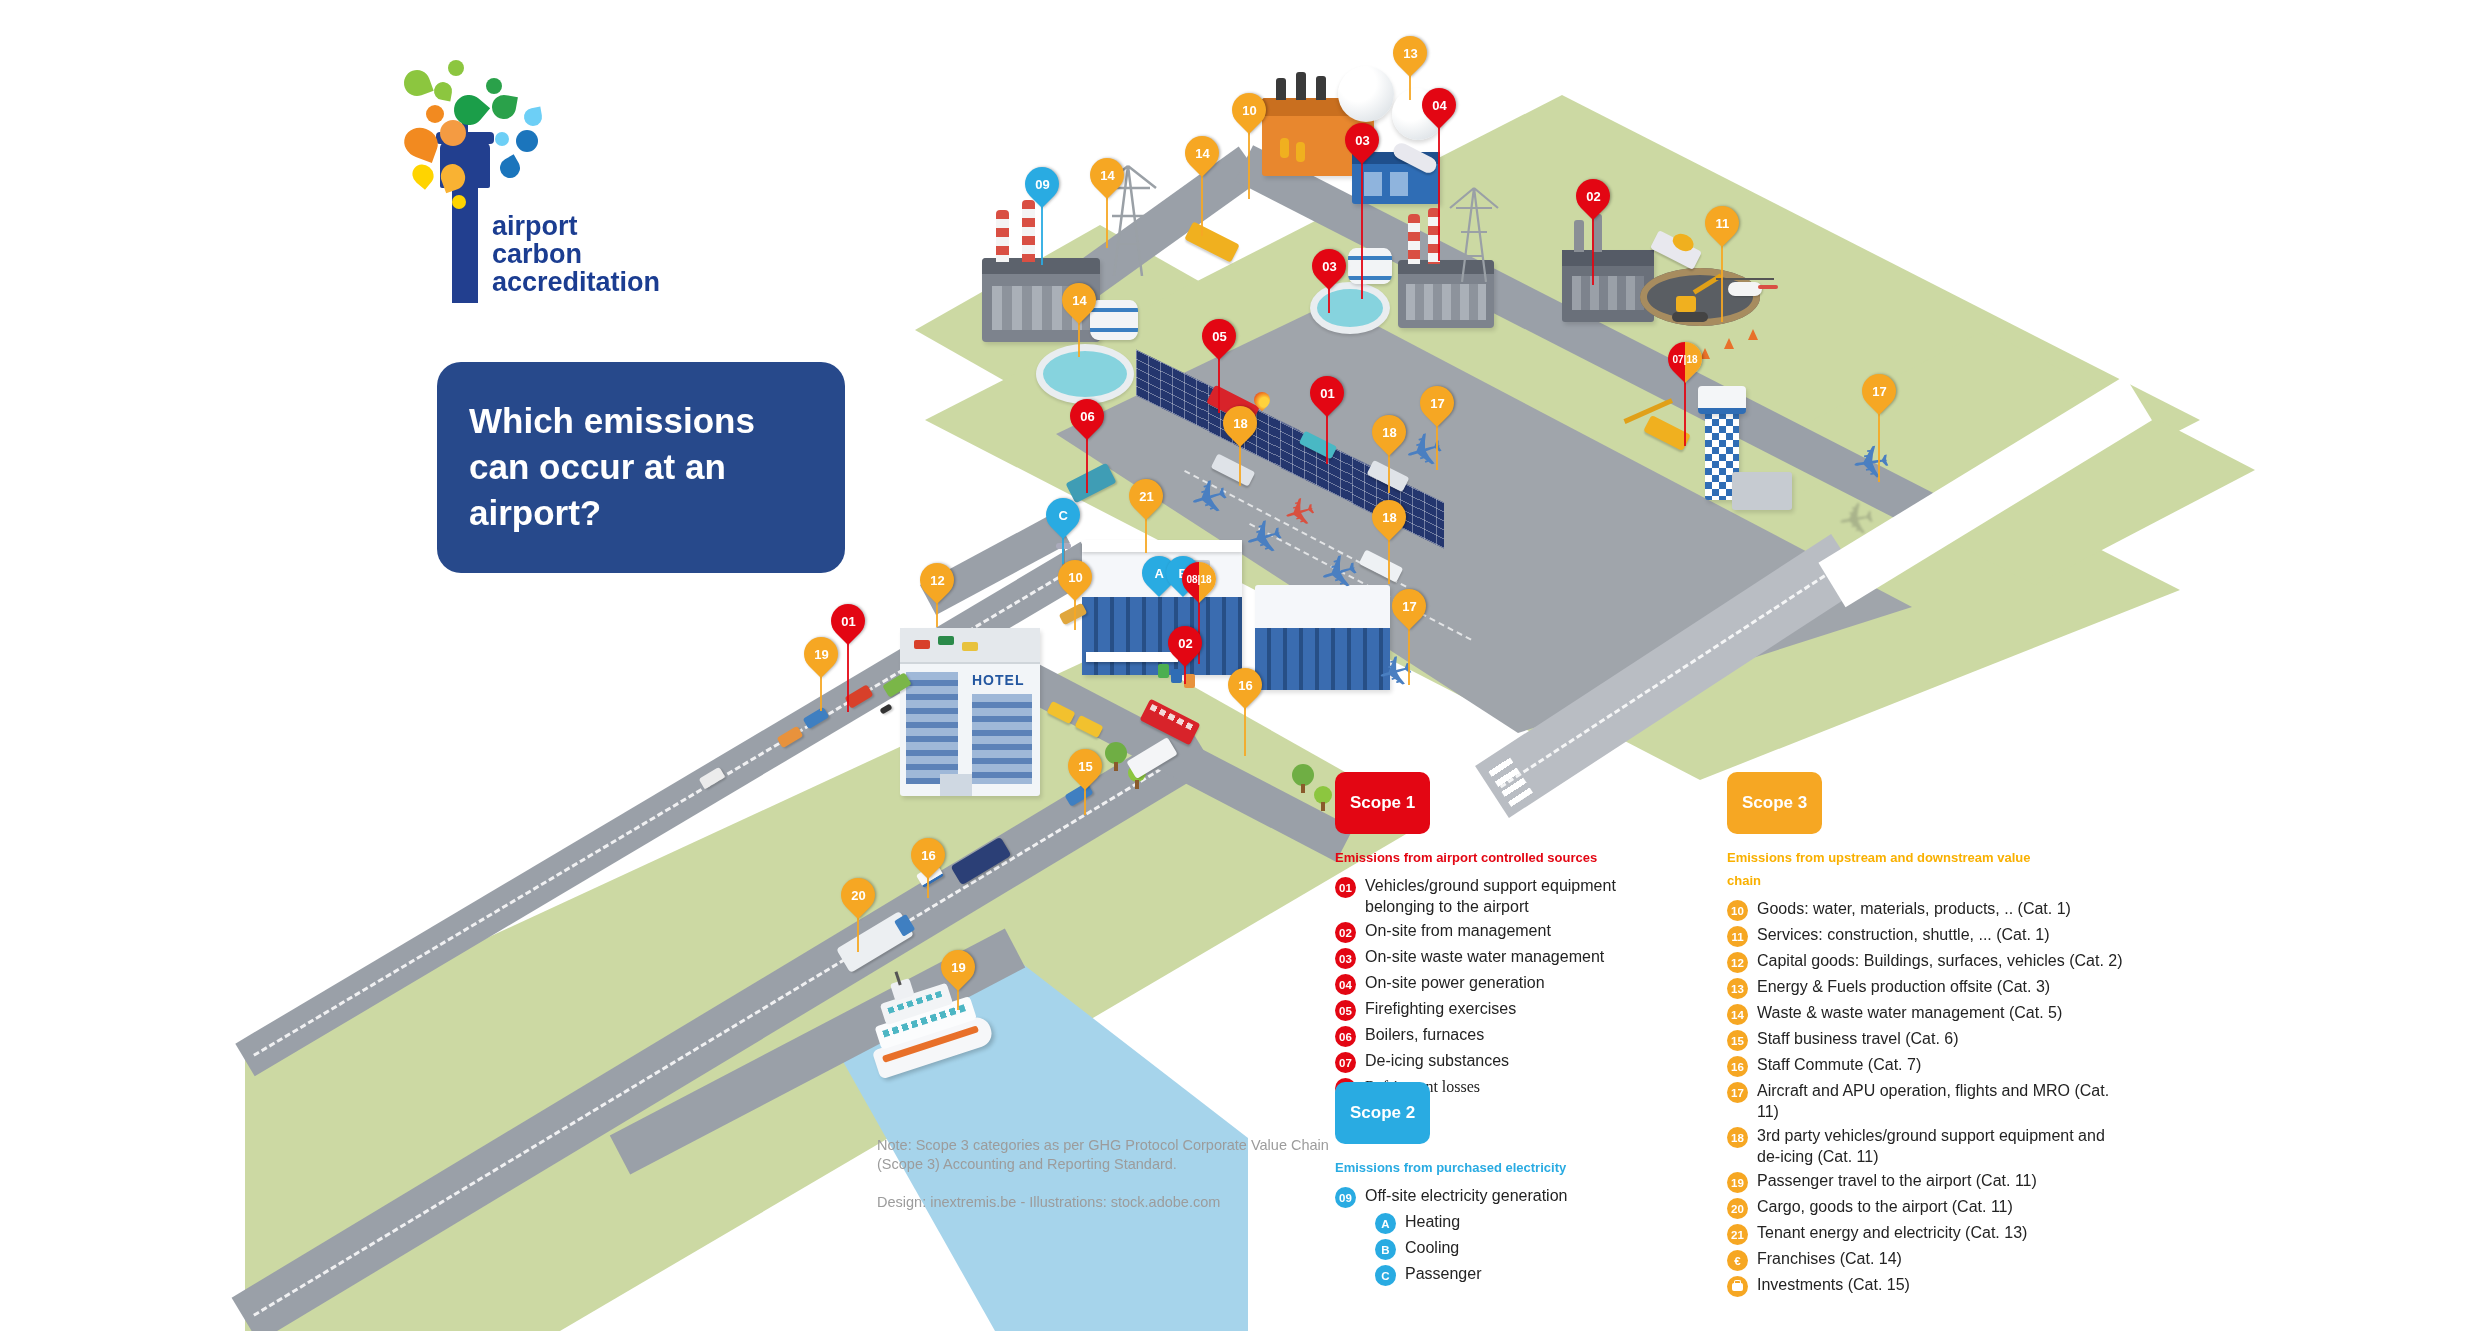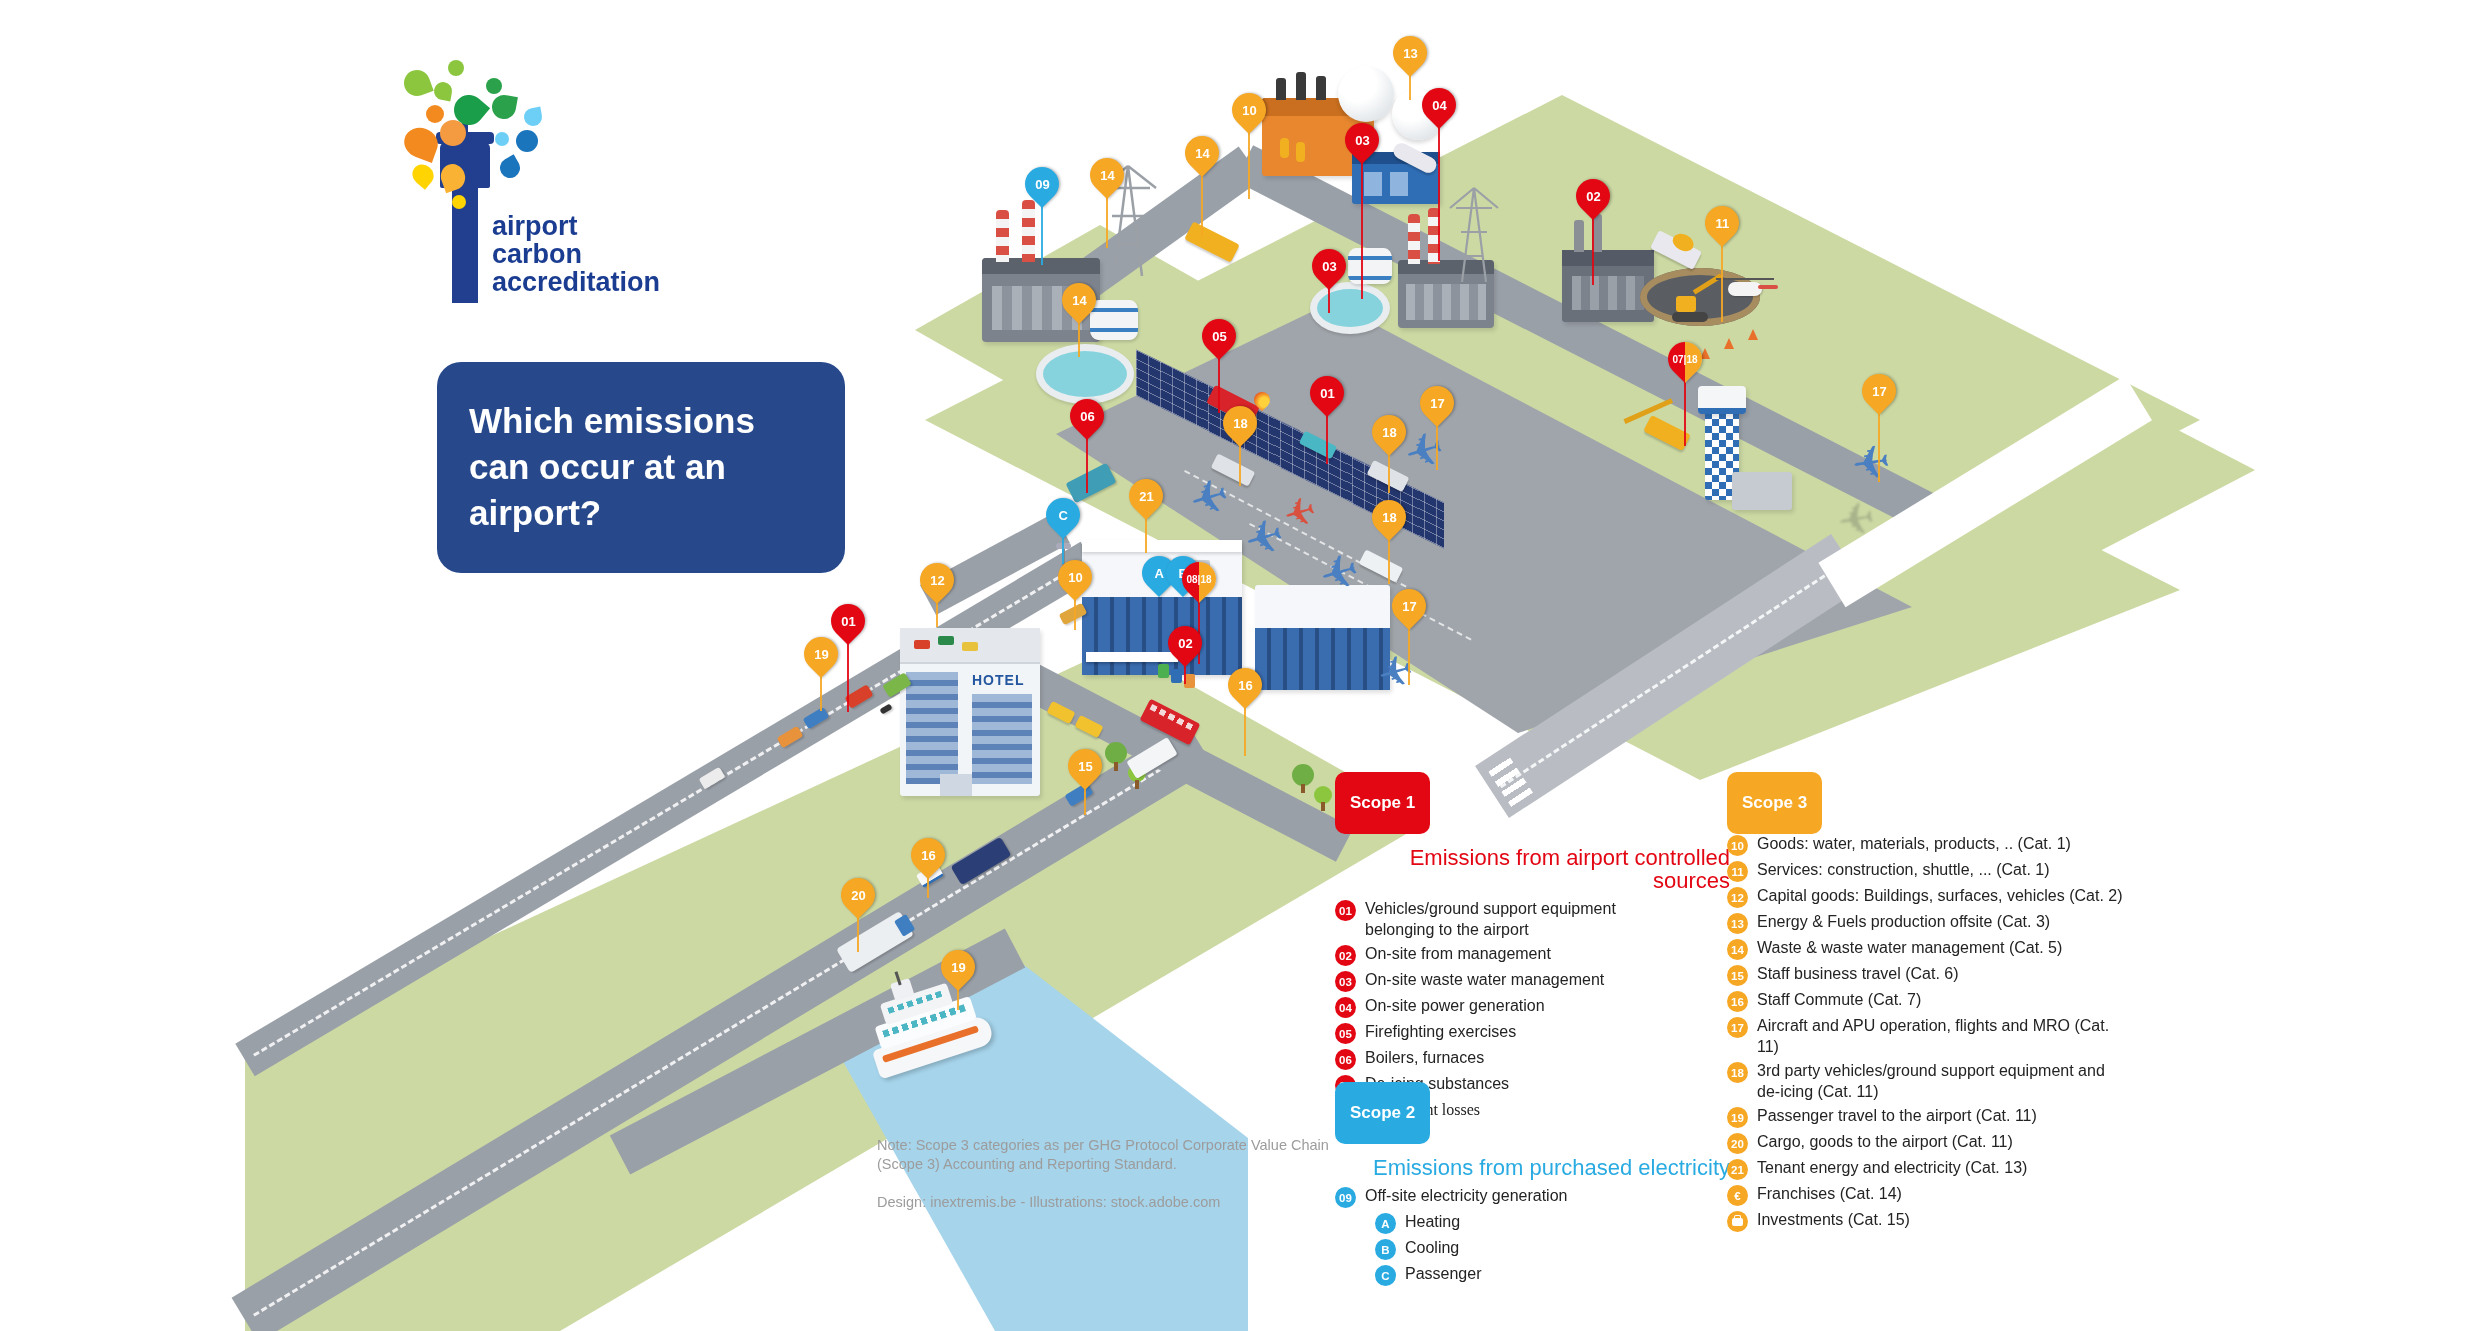--- a/index.html
+++ b/index.html
@@ -36,21 +36,21 @@
   .pin-label{transform:rotate(45deg);color:#fff;font-weight:bold;font-size:13px;letter-spacing:0;}
   .pin.dual .pin-label{font-size:10px;}
   
   .leaf{position:absolute;border-radius:0 50% 50% 50%;}
   #logo-text{position:absolute;left:492px;top:212px;color:#1b3d91;font-weight:bold;font-size:27px;line-height:28px;}
   
   #title-card{position:absolute;left:437px;top:362px;width:408px;height:211px;background:#27498b;border-radius:24px;
     color:#fff;font-weight:bold;font-size:35px;line-height:46px;padding:36px 0 0 32px;box-sizing:border-box;}
   
   .scope-badge{display:inline-block;padding:21px 15px;border-radius:10px;color:#fff;font-weight:bold;font-size:17px;}
-  .scope-head{font-weight:normal;font-size:22px;margin:12px 0 7px 0;line-height:23px;text-align:right;}
+  .scope-head{font-weight:bold;font-size:13px;margin:12px 0 7px 0;line-height:23px;}
   .legend{position:absolute;}
   .li{display:flex;align-items:flex-start;gap:9px;margin-bottom:4px;}
   .num{flex:0 0 21px;height:21px;border-radius:50%;color:#fff;font-size:11.5px;font-weight:bold;
     display:flex;align-items:center;justify-content:center;margin-top:1px;position:relative;}
   .txt{font-size:16px;color:#232323;line-height:20.5px;}
   .scope1 .num{background:#e30613;} .scope1 .scope-badge{background:#e30613;} .scope1 .scope-head{color:#e30613;}
   .scope2 .num{background:#29abe2;} .scope2 .scope-badge{background:#29abe2;} .scope2 .scope-head{color:#29abe2;}
   .scope3 .num{background:#f6a723;} .scope3 .scope-badge{background:#f6a723;} .scope3 .scope-head{color:#f9b000;}
   .subs{margin-left:40px;}
   .num.briefcase-icon::before{content:"";display:block;width:11px;height:8px;background:#fff;border-radius:2px;}
@@ -516,20 +516,21 @@
 
   <div class="li">
     <span class="num">C</span>
     <span class="txt" style="width: 280px;">Passenger</span>
   </div>
 </div>
   </div>
 
   <div class="legend scope3" style="left:1727px;top:772px;width:420px;">
     <span class="scope-badge">Scope 3</span>
+    <div class="scope-head" style="width:330px;">Emissions from upstream and downstream value chain</div>
     <div>
   <div class="li">
     <span class="num">10</span>
     <span class="txt" style="width: 368px;">Goods: water, materials, products, .. (Cat. 1)</span>
   </div>
 
   <div class="li">
     <span class="num">11</span>
     <span class="txt" style="width: 368px;">Services: construction, shuttle, ... (Cat. 1)</span>
   </div>

